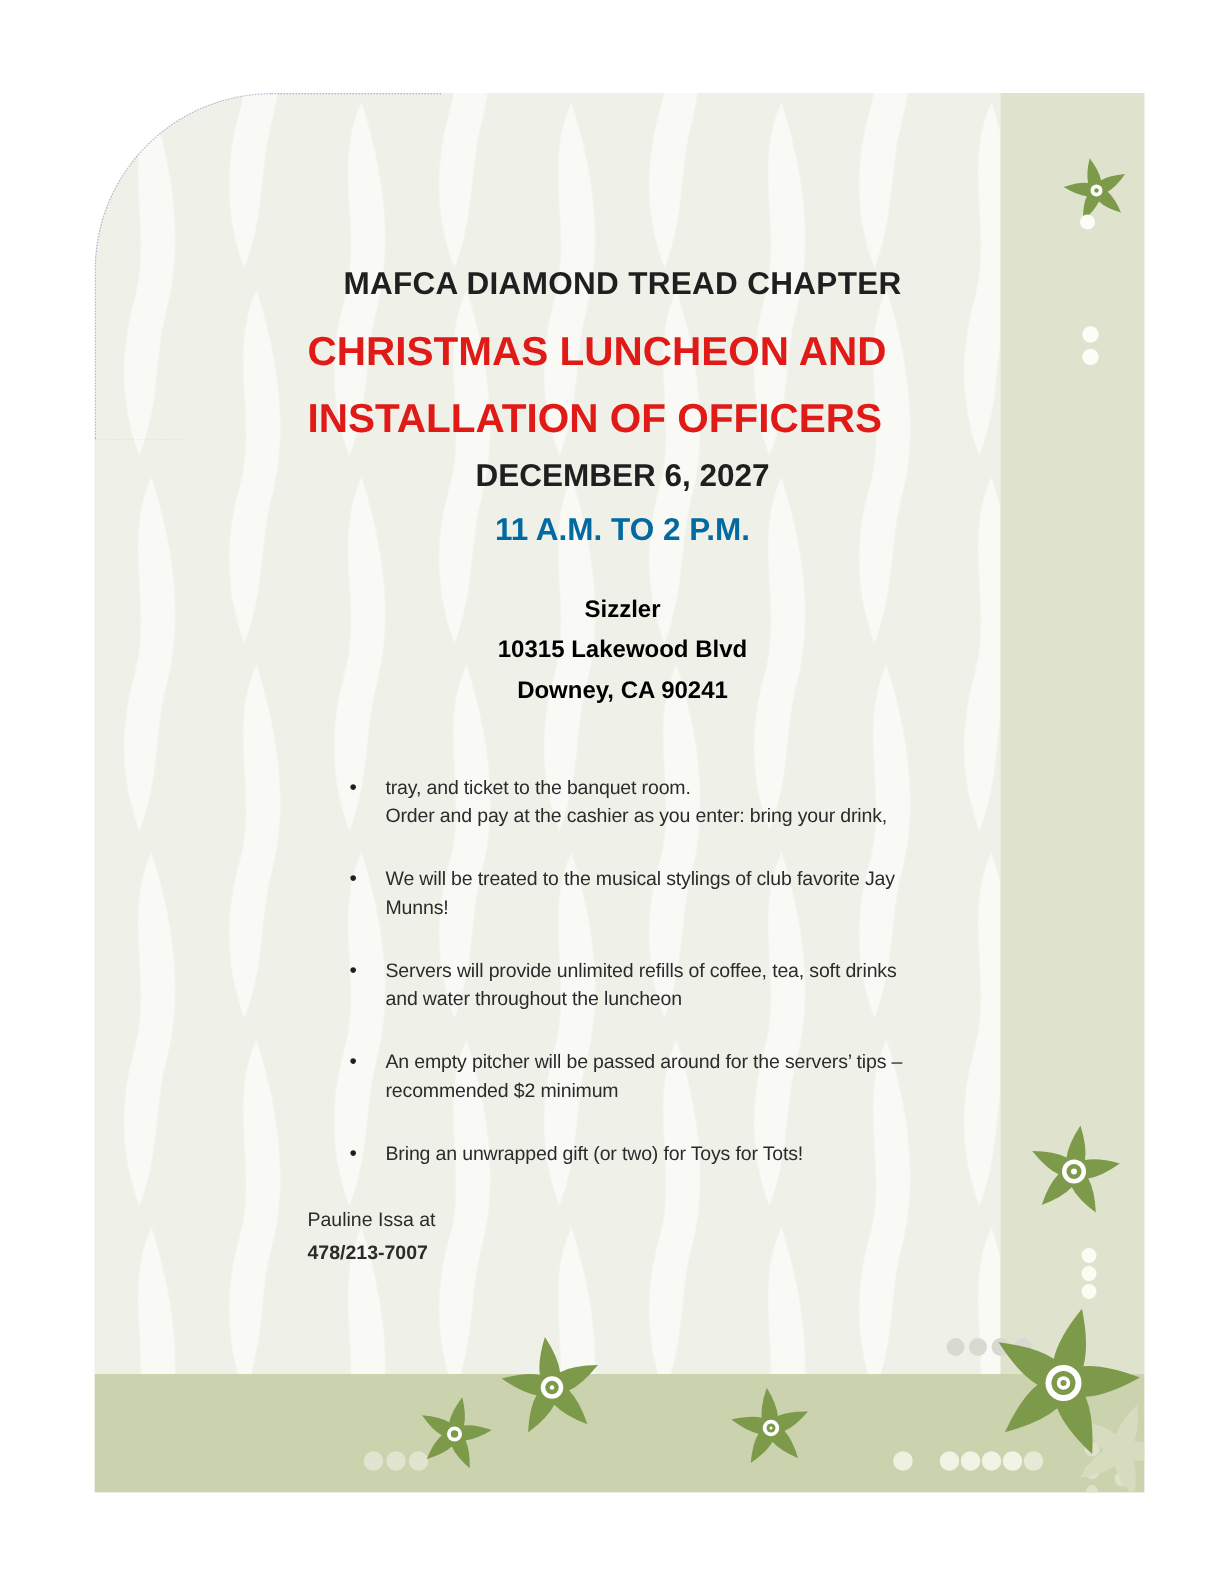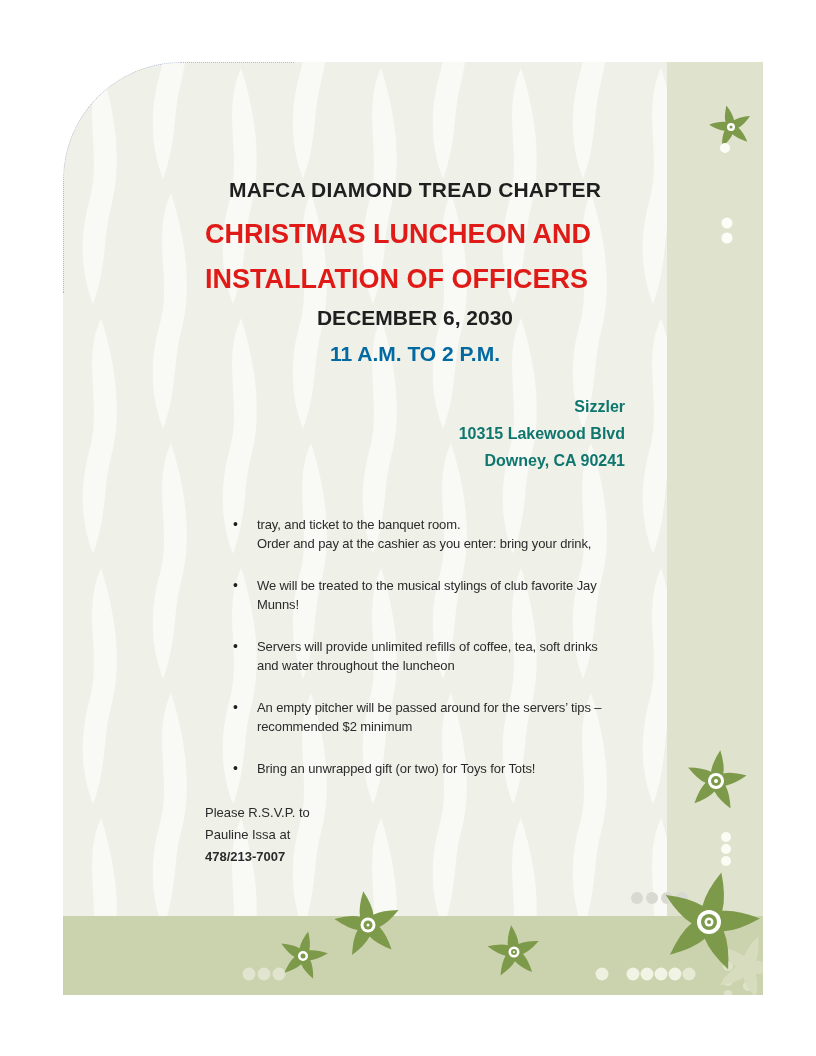--- a/index.html
+++ b/index.html
@@ -19,21 +19,21 @@
   .flames{position:absolute;left:0;top:0;}
   .side-band{position:absolute;left:604px;top:0;width:96px;height:854px;background:#dfe2cd;}
   .bottom-band{position:absolute;left:0;top:854px;width:700px;height:79px;background:#cbd2ae;}
   .stars{position:absolute;left:0;top:0;z-index:3;}
   .content{position:absolute;left:142px;top:0;width:420px;z-index:4;color:#1f1f1f;}
   .content > div{position:absolute;width:100%;}
   .chapter{top:116px;font-size:21px;font-weight:700;text-align:center;letter-spacing:.2px;}
   .title{top:150px;font-size:27px;font-weight:700;line-height:45px;color:#e01b17;text-align:left;}
   .date{top:244px;font-size:21px;font-weight:700;text-align:center;}
   .time{top:280px;font-size:21px;font-weight:700;text-align:center;color:#0369a1;}
-  .venue{top:331px;font-size:16px;font-weight:700;text-align:right;color:#0f766e;line-height:27px;}
+  .venue{top:331px;font-size:16px;font-weight:700;text-align:center;color:#000000;line-height:27px;}
   .bullets{top:453px;}
   .bullets ul{list-style:none;margin:0;padding:0 0 0 52px;}
   .bullets li{position:relative;font-size:13px;line-height:19px;letter-spacing:-.1px;
     color:#2b2b2b;margin-bottom:23px;}
   .bullets li::before{content:"\2022";position:absolute;left:-24px;top:0;font-size:14px;color:#1f1f1f;}
   .rsvp{top:740px;font-size:13px;line-height:22px;color:#2b2b2b;}
   .rsvp .phone{font-weight:700;}
 </style>
 </head>
 <body>
@@ -133,21 +133,21 @@
   </svg>
 
   <div class="content">
     <div class="chapter">MAFCA DIAMOND TREAD CHAPTER</div>
 
     <div class="title">
       <div>CHRISTMAS LUNCHEON AND</div>
       <div>INSTALLATION OF OFFICERS</div>
     </div>
 
-    <div class="date">DECEMBER 6, 2030</div>
+    <div class="date">DECEMBER 6, 2027</div>
     <div class="time">11 A.M. TO 2 P.M.</div>
 
     <div class="venue">
       <div>Sizzler</div>
       <div>10315 Lakewood Blvd</div>
       <div>Downey, CA 90241</div>
     </div>
 
     <div class="bullets">
       <ul>
@@ -167,19 +167,18 @@
           <div class="bl">An empty pitcher will be passed around for the servers’ tips –</div>
           <div class="bl">recommended $2 minimum</div>
         </li>
         <li>
           <div class="bl">Bring an unwrapped gift (or two) for Toys for Tots!</div>
         </li>
       </ul>
     </div>
 
     <div class="rsvp">
-      <div>Please R.S.V.P. to</div>
       <div>Pauline Issa at</div>
       <div class="phone">478/213-7007</div>
     </div>
   </div>
 
 </div>
 
 </body></html>

